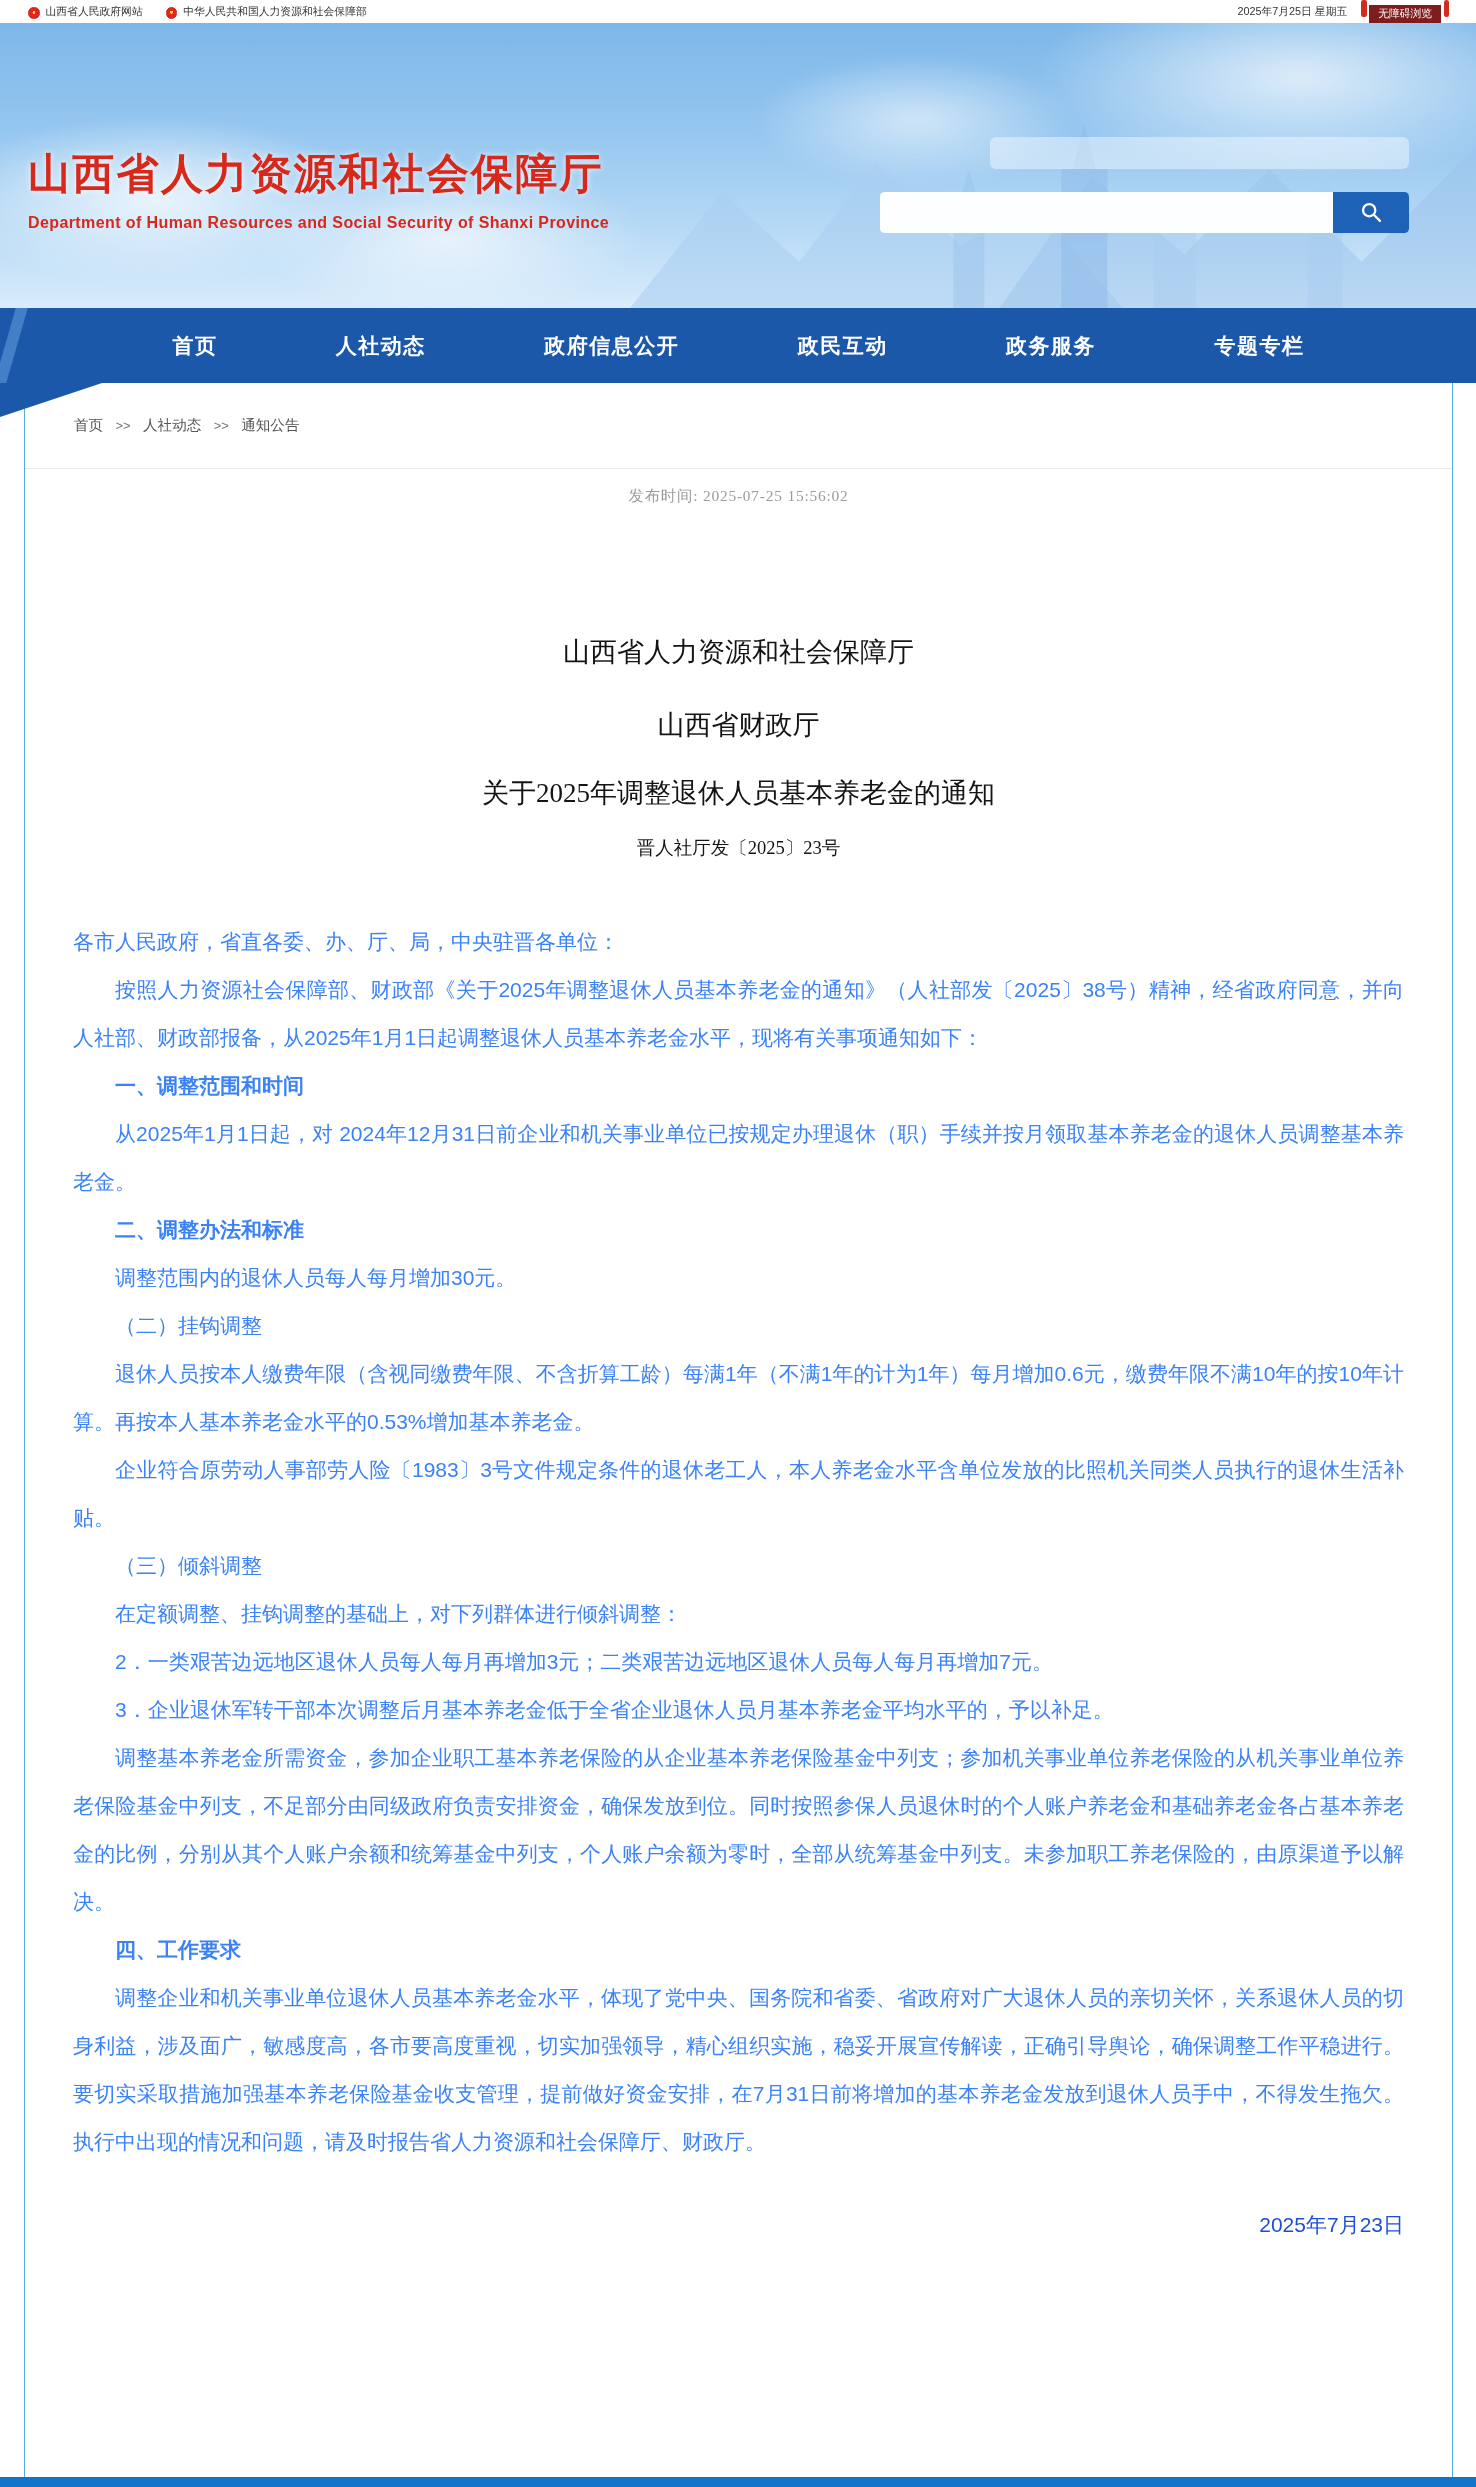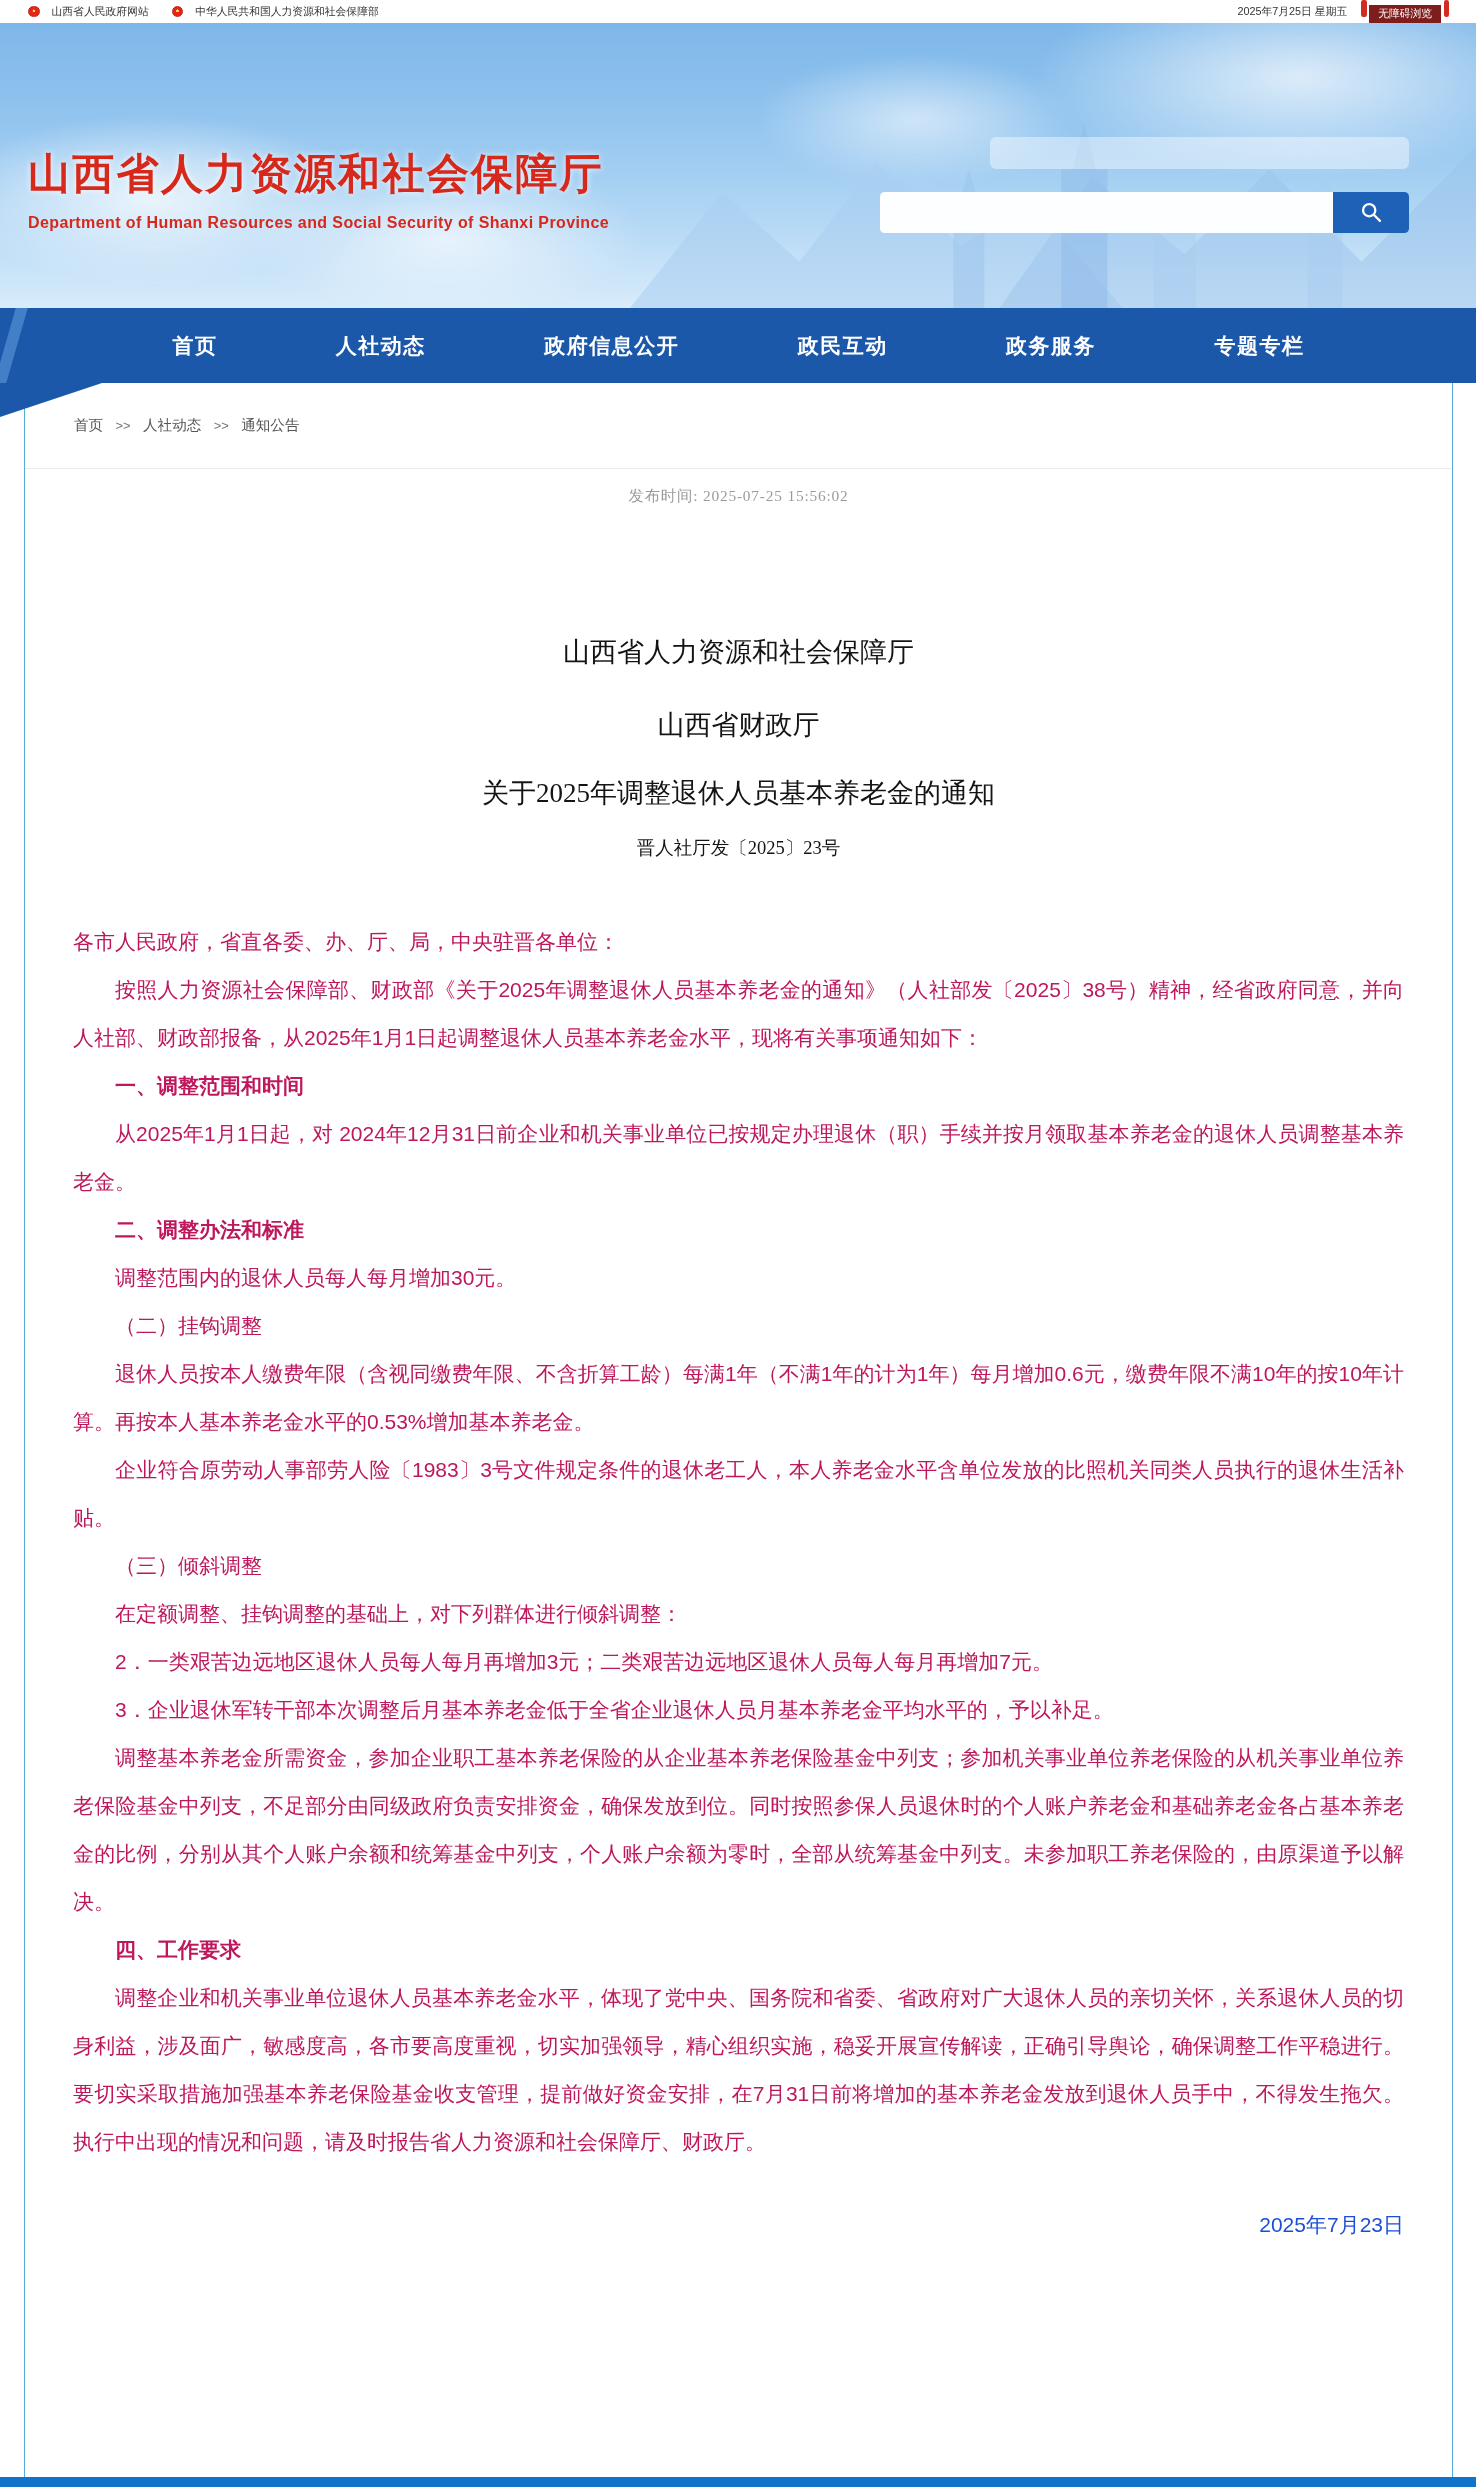--- a/index.html
+++ b/index.html
@@ -2,21 +2,21 @@
 <html style="font-size:12.3px"><head>
 <meta charset="utf-8">
 <style>
   * { margin:0; padding:0; box-sizing:border-box; }
   html,body { width:1477px; background:#fff; font-family:"Liberation Sans", sans-serif; }
   .page { width:1477px; height:2487px; position:relative; background:#fff; overflow:hidden; display:flex; flex-direction:column; }
 
   
   .topbar { height:23px; background:#fff; display:flex; align-items:center; justify-content:space-between; padding:0 28px; flex:0 0 auto; }
   .topbar-left { display:flex; align-items:center; gap:23px; }
-  .topbar-link { display:flex; align-items:center; gap:12px; font-size:10.8px; color:#333; cursor:pointer; text-decoration:none;font-family:Liberation Mono, monospace; }
+  .topbar-link { display:flex; align-items:flex-end; gap:6px; font-size:10.8px; color:#333; cursor:pointer; text-decoration:none;font-family:Liberation Mono, monospace; }
   .emblem { width:11.5px; height:11.5px; border-radius:50%; background:radial-gradient(circle at 50% 42%, #ffd24a 0 18%, #e7241b 19% 100%); border:0.8px solid #c21f14; display:inline-flex; align-items:center; justify-content:center; color:#ffd24a; font-size:6.2px; line-height:1; }
   .topbar-right { display:flex; align-items:center; gap:14px; }
   .topbar-date { font-size:10.8px; color:#333; }
   .a11y-btn { position:relative; background:#7f1d1d; color:#fff; font-size:10.8px; padding:2.3px 9.2px; border:none; cursor:pointer; display:inline-flex; align-items:center; }
   .a11y-deco { width:5.4px; height:17px; background:#d22c20; border-radius:2.3px; display:inline-block; }
   .a11y-deco.l { margin-right:2.3px; } .a11y-deco.r { margin-left:2.3px; }
 
   
   .header { position:relative; height:285px; flex:0 0 auto; overflow:hidden;
     background:linear-gradient(180deg,#7db7e9 0%,#93c5ef 35%,#b4d8f5 70%,#d9ecfb 100%); }
@@ -47,21 +47,21 @@
   .crumb-sep { color:#777; font-size:13px; }
   .publish { margin-top:17px; text-align:center; font-family:"Liberation Serif","DejaVu Serif",serif; font-size:15.4px; color:#9b9b9b; letter-spacing:0.8px; }
 
   .doc-title { text-align:center; font-family:"Liberation Serif","DejaVu Serif",serif; color:#141414; line-height:1; }
   .t1 { margin-top:132px; font-size:27px; }
   .t2 { margin-top:46px; font-size:27px; }
   .t3 { margin-top:41px; font-size:27px; }
   .doc-num { margin-top:32px; text-align:center; font-family:"Liberation Serif","DejaVu Serif",serif; font-size:18.5px; color:#141414; line-height:1; }
 
   .article-body { margin:60px 48px 0; }
-  .article-body p { font-size:21px; line-height:48px; color:#be185d; text-indent:2em; text-align:justify; }
+  .article-body p { font-size:21px; line-height:48px; color:#3b82f6; text-indent:2em; text-align:justify; }
   .article-body p.no-indent { text-indent:0; }
   .article-body p.bold { font-weight:bold; }
   .sign-date { margin-top:48px; text-align:right; font-size:21px; color:#1d4ed8; line-height:1; }
 
   
   .footer-bar { height:10.8px; background:#1173c9; width:100%; flex:0 0 auto; }
 </style>
 </head>
 <body>
 

